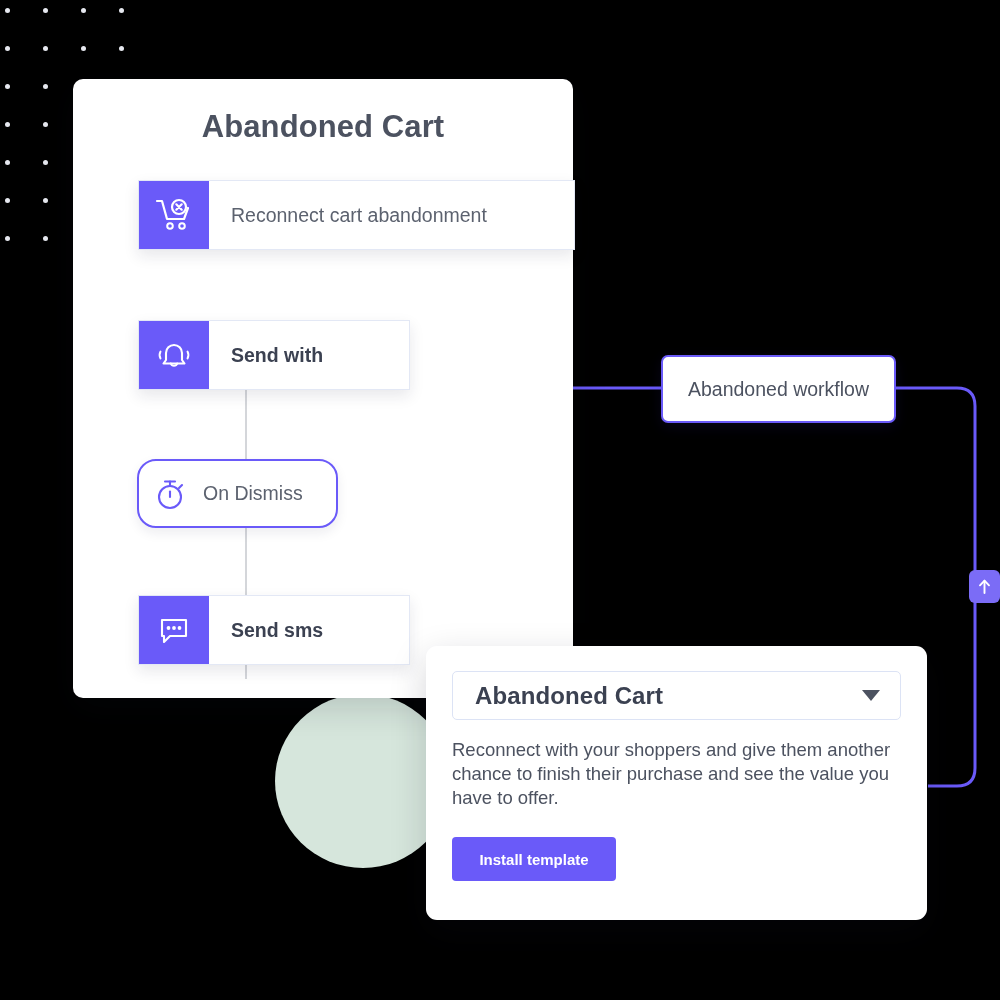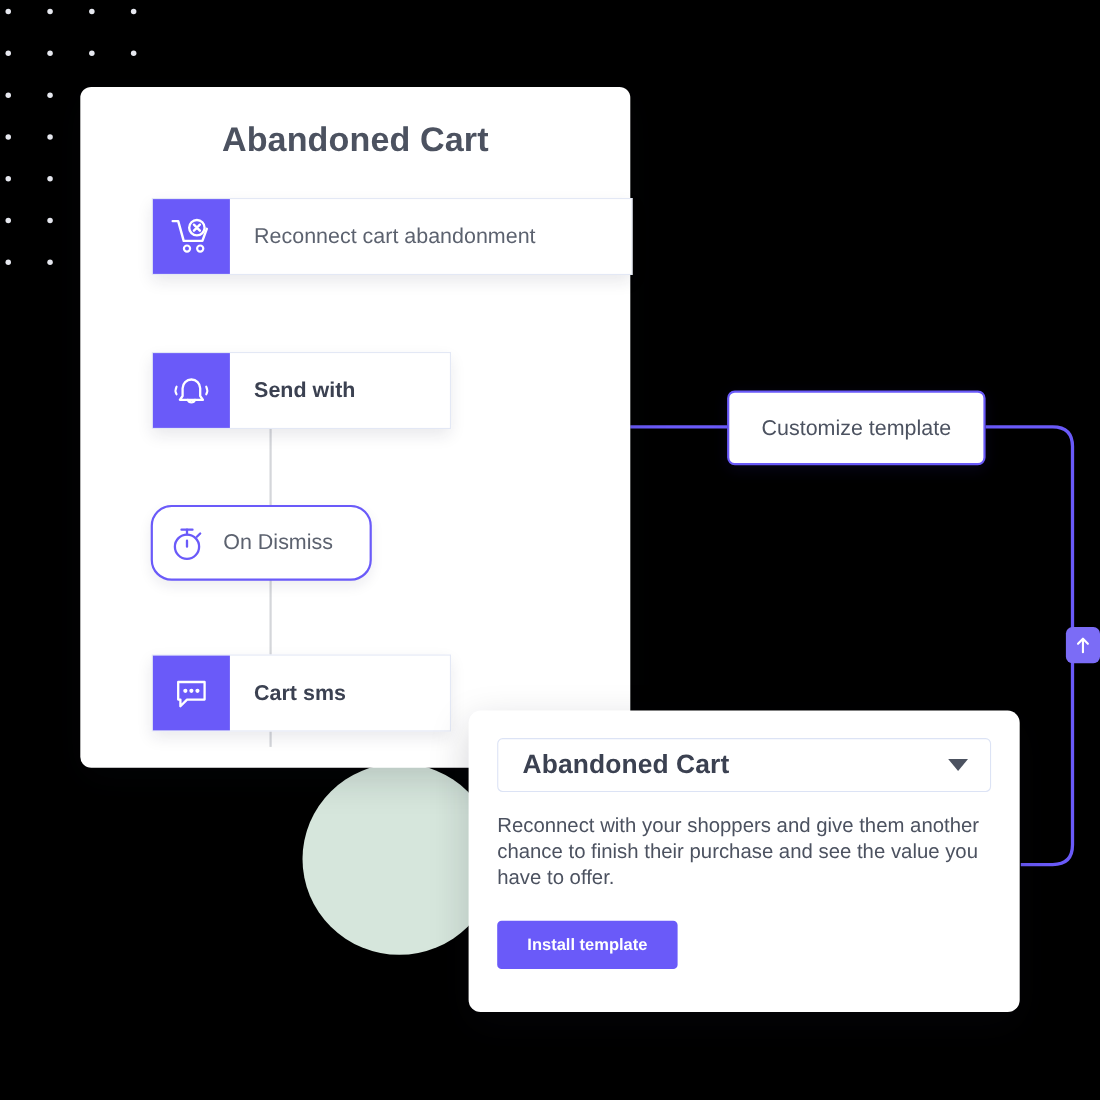--- a/index.html
+++ b/index.html
@@ -343,27 +343,27 @@
 
     <div id="node-sms" class="node node-boxed">
       <div class="node-icon">
         <svg width="38" height="36" viewBox="0 0 38 36" fill="none" xmlns="http://www.w3.org/2000/svg">
           <path d="M7 8 H31 V24 H15 L9 30 V24 H7 Z" stroke="#ffffff" stroke-width="2.1" stroke-linejoin="round"></path>
           <circle cx="13.5" cy="16" r="1.9" fill="#ffffff"></circle>
           <circle cx="19" cy="16" r="1.9" fill="#ffffff"></circle>
           <circle cx="24.5" cy="16" r="1.9" fill="#ffffff"></circle>
         </svg>
       </div>
-      <div class="node-label">Cart sms</div>
+      <div class="node-label">Send sms</div>
     </div>
 
   </div>
 
   <div id="customize-btn">
-    <span>Customize template</span>
+    <span>Abandoned workflow</span>
   </div>
 
   <div id="scroll-up-btn">
     <svg width="15" height="17" viewBox="0 0 15 17" fill="none" xmlns="http://www.w3.org/2000/svg">
       <path d="M7.5 15 V3" stroke="#ffffff" stroke-width="1.9" stroke-linecap="round"></path>
       <path d="M3 7.3 L7.5 2.6 L12 7.3" stroke="#ffffff" stroke-width="1.9" stroke-linecap="round" stroke-linejoin="round"></path>
     </svg>
   </div>
 
   <div id="template-card">

